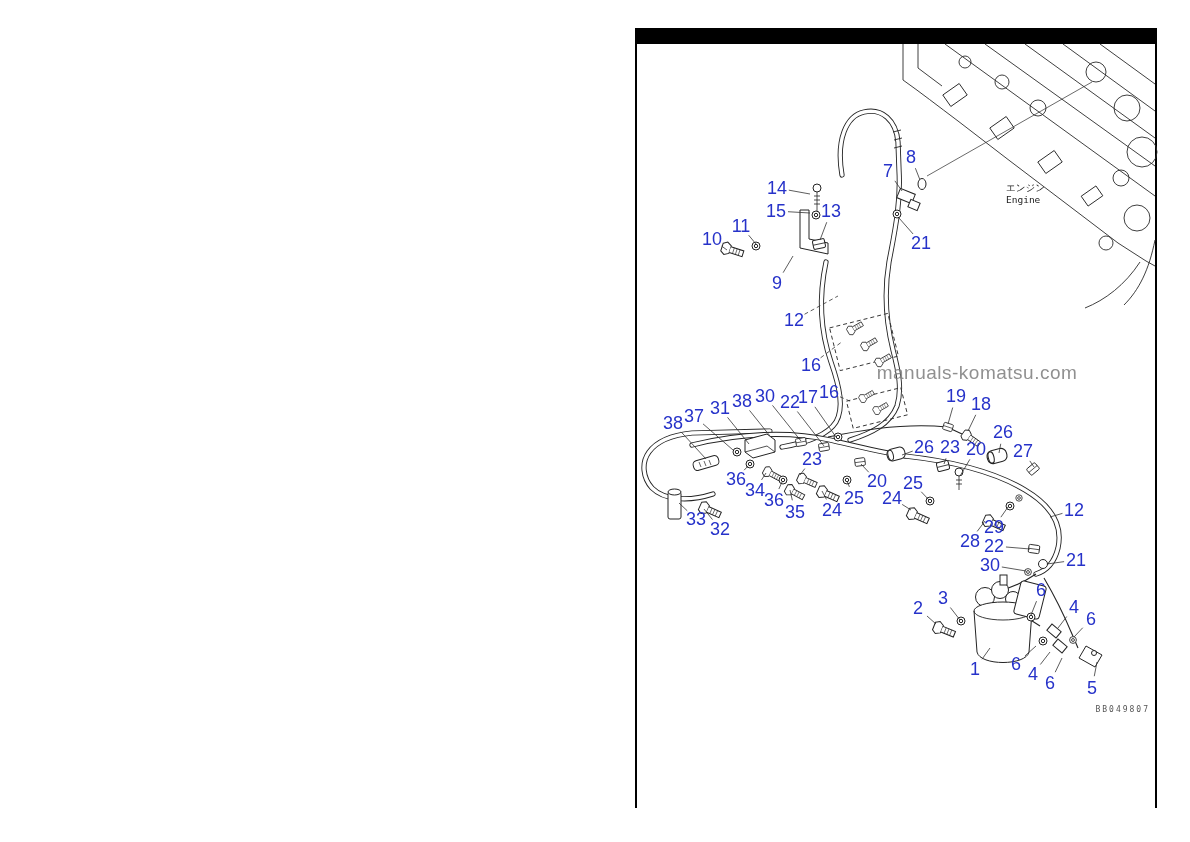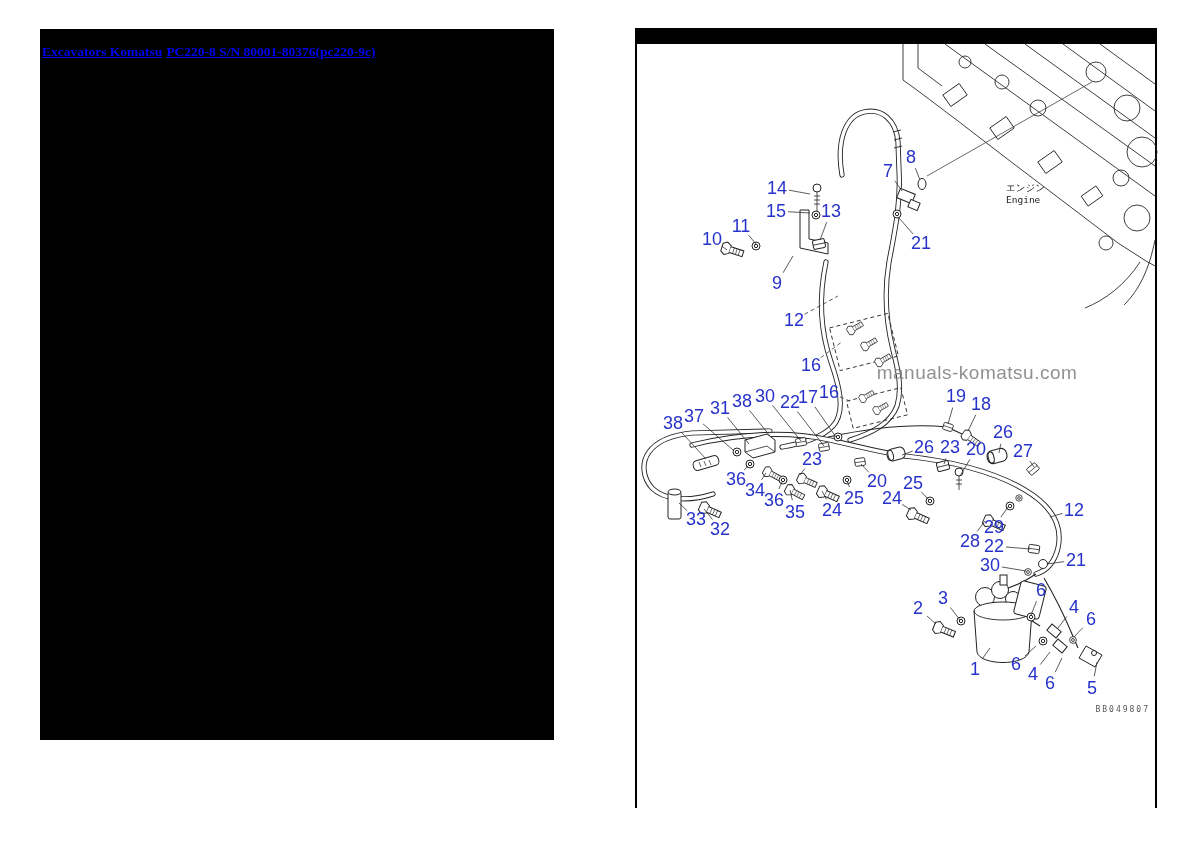--- a/index.html
+++ b/index.html
@@ -31,25 +31,20 @@
   .callout-num { font-family:"Liberation Sans", sans-serif; font-size:18px; }
   .watermark   { font-family:"Liberation Sans", sans-serif; font-size:19px; letter-spacing:0.5px; }
   .eng-label   { font-family:"DejaVu Sans Mono", monospace; font-size:9.5px; fill:#222; }
   .part-code   { font-family:"DejaVu Sans Mono", monospace; font-size:8px; letter-spacing:2px; fill:#555; }
 </style>
 </head>
 <body>
 
 <div class="stage">
 
-  <div class="left-panel">
-    <div class="link-row">
-      <a href="#" style="color: rgb(0, 0, 238);">Excavators Komatsu</a><a href="#" style="color: rgb(0, 0, 238);">PC220-8 S/N 80001-80376(pc220-9c)</a>
-    </div>
-  </div>
 
   <div class="page-topbar"></div>
   <div class="page-border-left"></div>
   <div class="page-border-right"></div>
 
   <svg id="diagram-svg" class="diagram" width="1190" height="842" viewBox="0 0 1190 842">
 
     <defs>
       <g id="bolt">
         <path class="part" d="M0,-4 L4,-6.5 L8.5,-4 L8.5,4 L4,6.5 L0,4 Z"></path>

